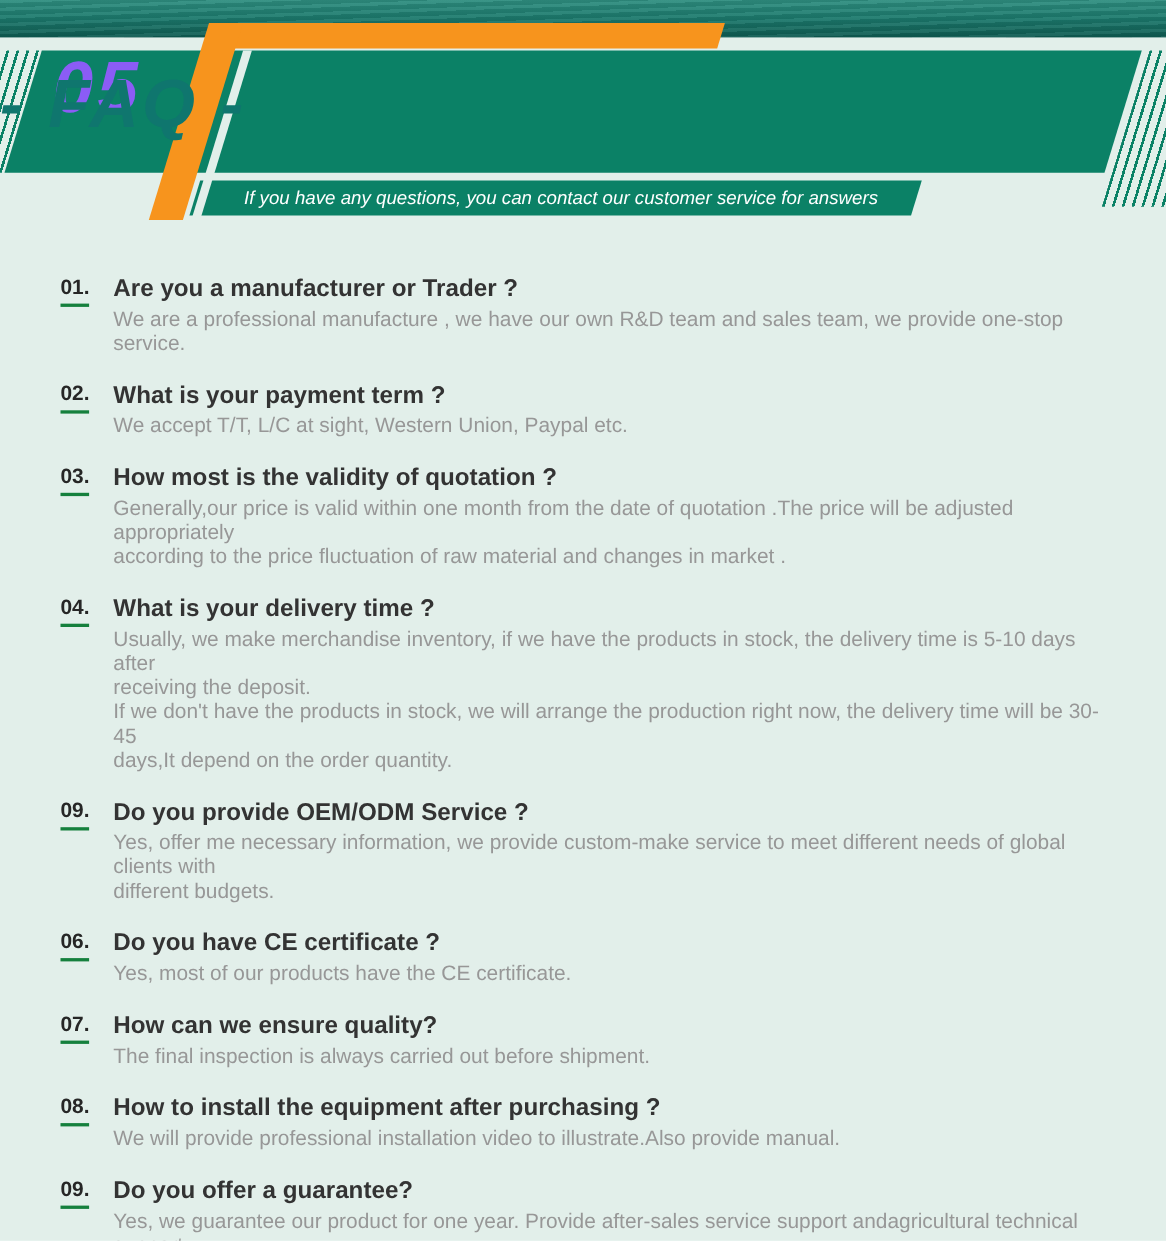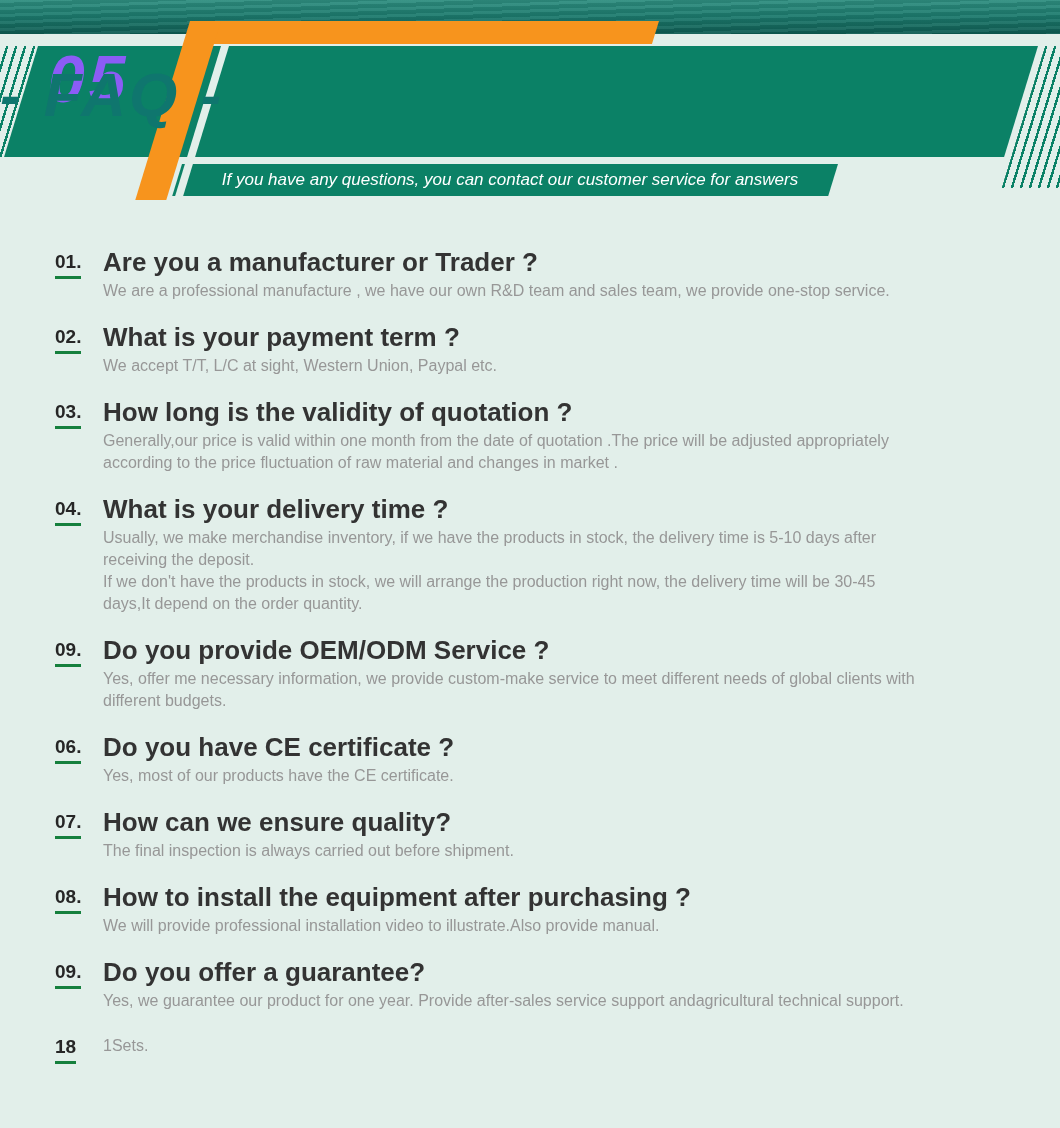--- a/index.html
+++ b/index.html
@@ -54,22 +54,22 @@
     display:flex;align-items:center;justify-content:center;
     color:#ffffff;font-size:17px;font-style:italic;
   }
 
   
   .faq-list{position:absolute;left:0;top:250px;width:1060px;padding-left:55px;box-sizing:border-box;}
   .faq-item{display:flex;align-items:flex-start;margin-bottom:23px;}
   .faq-num{width:48px;flex:0 0 48px;font-size:19px;font-weight:bold;color:#262626;line-height:24px;}
   .faq-num .num-text{display:inline-block;border-bottom:3px solid #15803d;padding-bottom:2px;}
   .faq-body{flex:1;}
-  .faq-q{margin:0 0 6px 0;font-size:26px;font-weight:bold;color:#333333;line-height:24px;}
-  .faq-a{margin:0;font-size:16px;color:#979797;line-height:22px;width:910px;white-space:pre-line;}
+  .faq-q{margin:0 0 6px 0;font-size:22px;font-weight:bold;color:#333333;line-height:24px;}
+  .faq-a{margin:0;font-size:19px;color:#979797;line-height:22px;width:910px;white-space:pre-line;}
 </style>
 </head>
 <body>
 
 <div id="page">
 
   <div class="top-band"></div>
   <div class="hatch hatch-left skew"></div>
   <div class="hatch hatch-right skew"></div>
   <div class="banner skew"></div>
@@ -96,21 +96,21 @@
       <div class="faq-num"><span class="num-text">02.</span></div>
       <div class="faq-body">
         <h3 class="faq-q">What is your payment term ?</h3>
         <p class="faq-a">We accept T/T, L/C at sight, Western Union, Paypal etc.</p>
       </div>
     </div>
 
     <div class="faq-item">
       <div class="faq-num"><span class="num-text">03.</span></div>
       <div class="faq-body">
-        <h3 class="faq-q">How long is the validity of quotation ?</h3>
+        <h3 class="faq-q">How most is the validity of quotation ?</h3>
         <p class="faq-a">Generally,our price is valid within one month from the date of quotation .The price will be adjusted appropriately
 according to the price fluctuation of raw material and changes in market .</p>
       </div>
     </div>
 
     <div class="faq-item">
       <div class="faq-num"><span class="num-text">04.</span></div>
       <div class="faq-body">
         <h3 class="faq-q">What is your delivery time ?</h3>
         <p class="faq-a">Usually, we make merchandise inventory, if we have the products in stock, the delivery time is 5-10 days after

